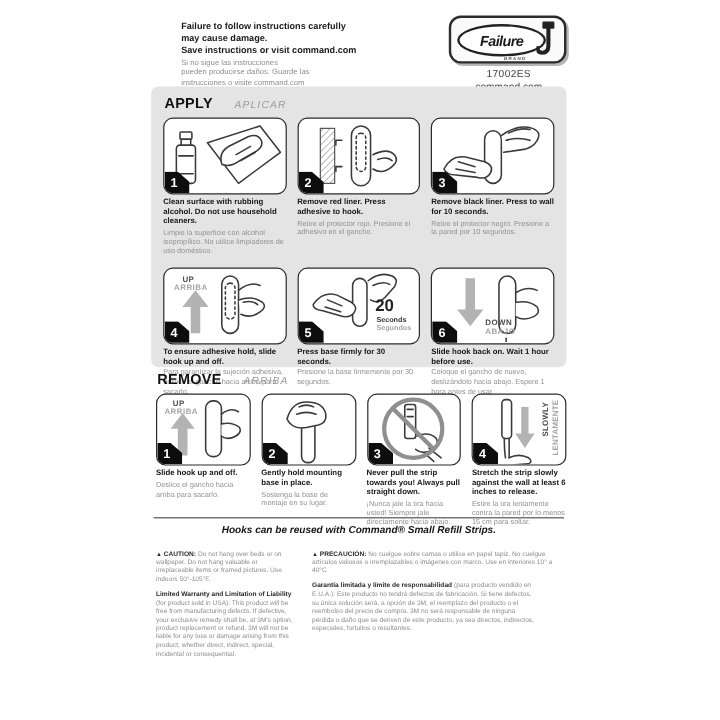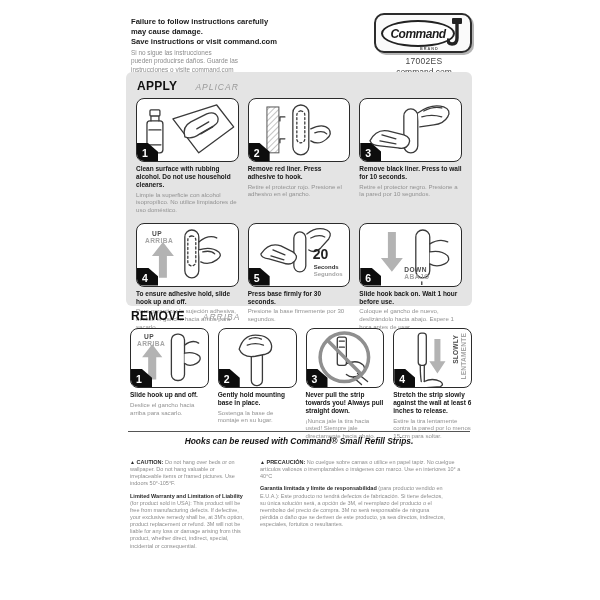--- a/index.html
+++ b/index.html
@@ -1,19 +1,19 @@
 <!DOCTYPE html>
 <html><head>
 <meta charset="utf-8">
 <style>
   * { margin:0; padding:0; box-sizing:border-box; }
   html,body { background:#fff; }
   body { width:600px; height:600px; position:relative; font-family:"Liberation Sans", sans-serif; color:#111; overflow:hidden; }
 
-  .pre { white-space:pre-line; }
+  .pre { white-space:pre-line;margin-left:20px; }
 
   
   .warning { position:absolute; left:131px; top:17px; width:215px; }
   .warning-en { font-size:7.6px; font-weight:bold; line-height:1.3; color:#1a1a1a; }
   .warning-es { font-size:6.4px; line-height:1.35; color:#8d8d8d; margin-top:2px; }
 
   .logo-wrap { position:absolute; left:374px; top:13px; width:100px; text-align:center; }
   .logo-box { position:relative; width:98px; height:40px; border:2px solid #2c2c2c; border-radius:10px;
               background:#fafafa; box-shadow:2px 2px 0 #b5b5b5; }
   .logo-oval { position:absolute; left:5px; top:5px; width:74px; height:27px; border:2.5px solid #222;
@@ -83,21 +83,21 @@
 may cause damage.
 Save instructions or visit command.com</div>
   <div class="warning-es pre">Si no sigue las instrucciones
 pueden producirse daños. Guarde las
 instrucciones o visite command.com</div>
 </div>
 
 <div class="logo-wrap">
   <div class="logo-box">
     <div class="logo-oval">
-      <span class="logo-text">Command</span>
+      <span class="logo-text">Failure</span>
     </div>
     <span class="logo-brand">BRAND</span>
     <span class="logo-hook">
       <svg width="20" height="34" viewBox="0 0 20 34">
         <rect x="5" y="1" width="10" height="6" rx="1" fill="#222"></rect>
         <path d="M10,7 v14 q0,6 -5,6 q-4,0 -4,-4" stroke="#222" stroke-width="3.4" fill="none" stroke-linecap="round"></path>
       </svg>
     </span>
   </div>
   <div class="logo-code">17002ES</div>

